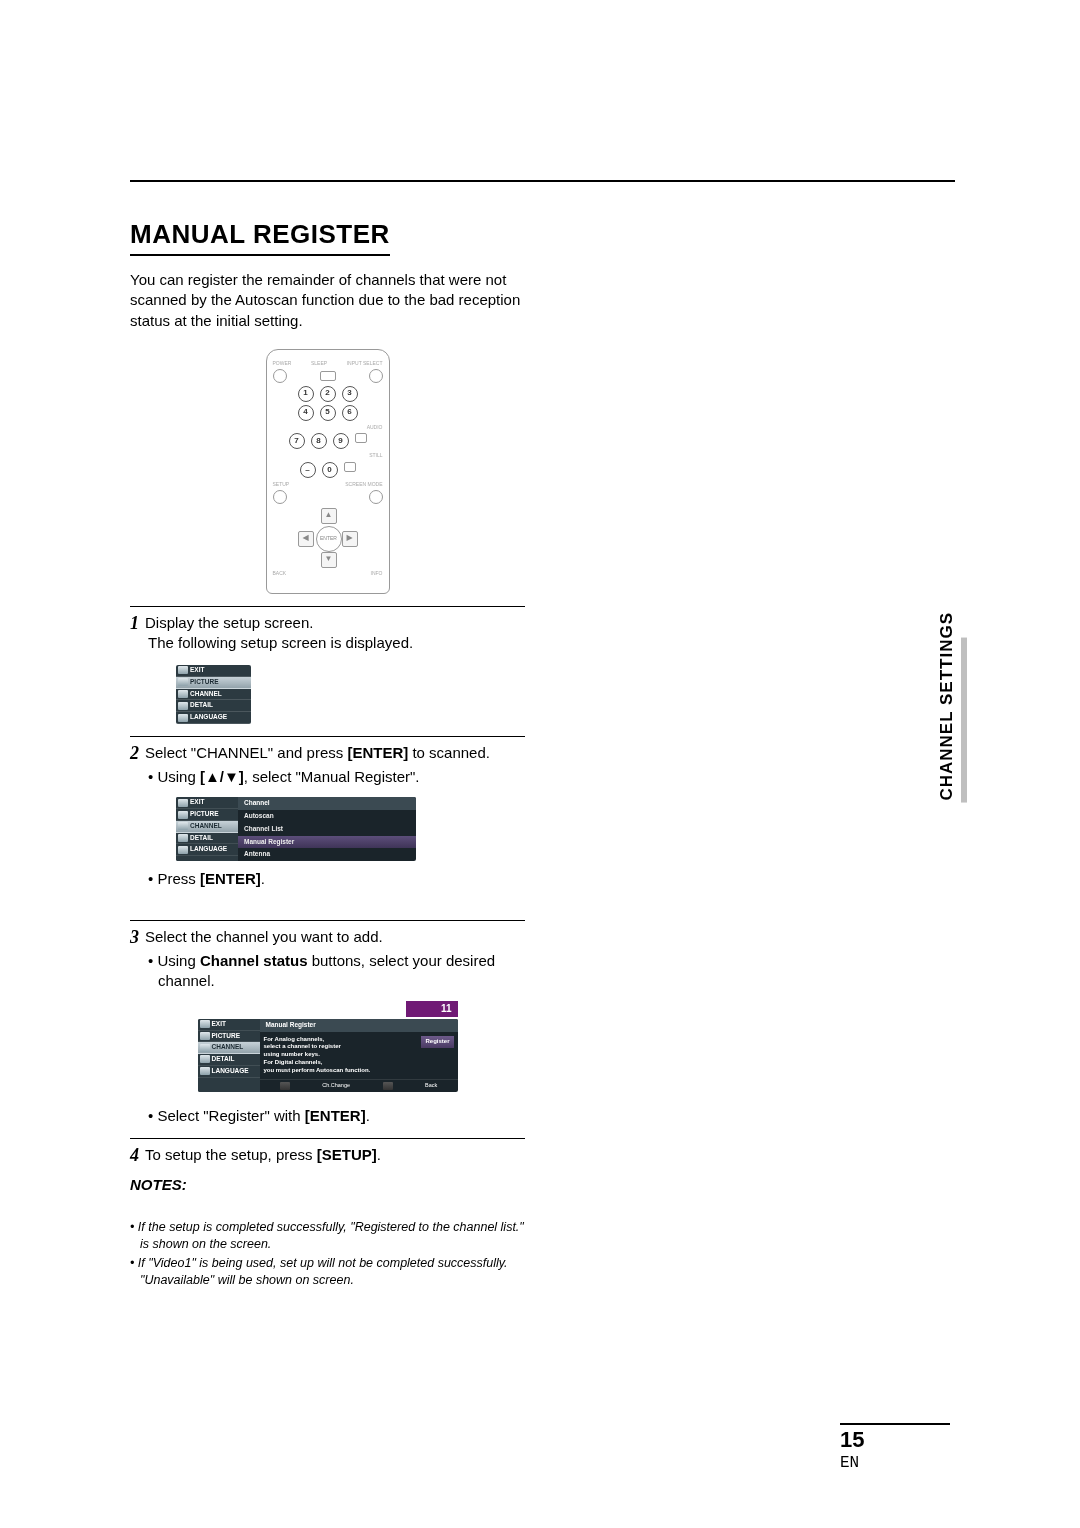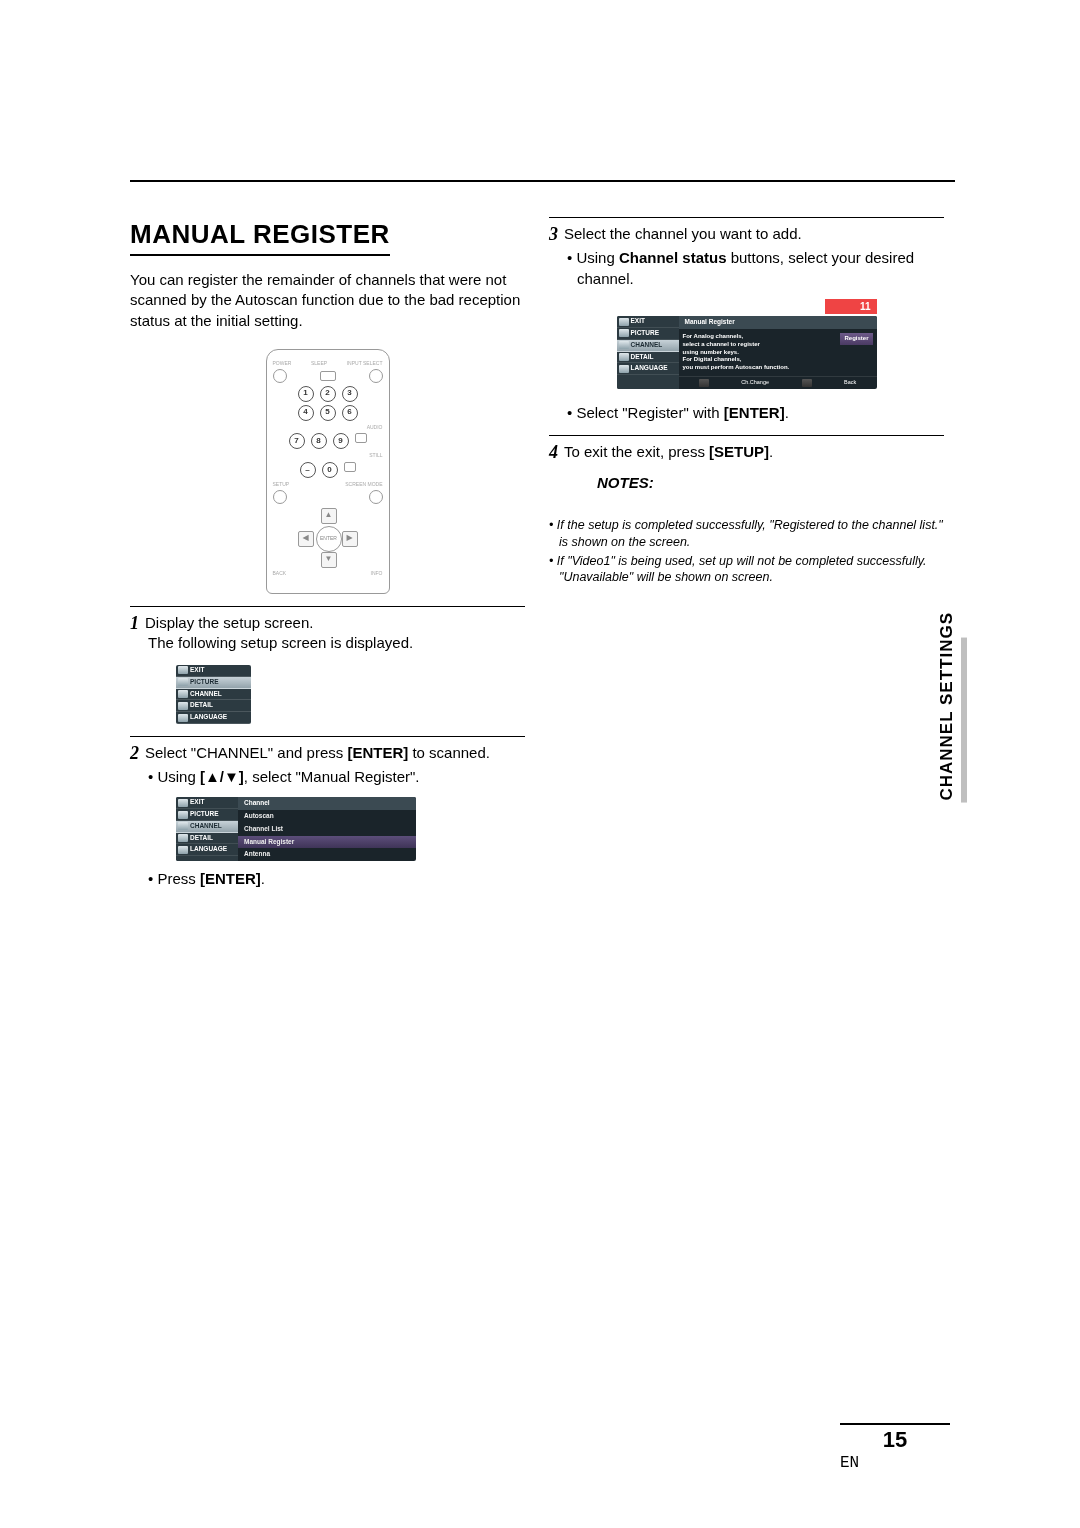--- a/index.html
+++ b/index.html
@@ -14,22 +14,23 @@
   }
   .page {
     position: absolute;
     left: 130px;
     top: 180px;
     width: 825px;
     border-top: 2px solid #000;
   }
   .columns {
     display: flex;
-    gap: 24px;
+    gap: 30px;
     margin-top: 35px;
+    flex-direction: column;
   }
   .col {
     width: 395px;
     font-size: 15px;
     line-height: 1.35;
   }
   h1.section {
     font-size: 26px;
     font-weight: bold;
     letter-spacing: 0.5px;
@@ -78,47 +79,47 @@
   .osd-wide .left .item {display:flex;align-items:center;gap:2px;padding:1px 2px;font-weight:bold;border-bottom:1px solid rgba(255,255,255,0.1);}
   .osd-wide .left .item.sel{background:linear-gradient(#c7d2d8,#93a3ab);color:#1b2a32;}
   .osd-wide .right { flex:1; padding:0; }
   .osd-wide .right .hdr { background:#3b4a52; padding:2px 6px; font-weight:bold;}
   .osd-wide .right .opt { padding:2px 6px; font-weight:bold; color:#eee;}
   .osd-wide .right .opt.hl { background:linear-gradient(#447, #336); background:#5a3f6e; background:linear-gradient(#6d5a8a,#4a3a63);}
   .osd-wide .right .opt.hl { background:linear-gradient(#5c4e7a,#3f3458);}
   .osd-wide .ic {width:10px;height:8px;background:linear-gradient(#dfe7eb,#8ea2ab);display:inline-block;border-radius:1px;}
 
   .osd-reg-wrap { width:260px; margin:10px auto 14px auto;}
-  .osd-num { text-align:right; font-size:10px; font-weight:bold; color:#fff; background:#ef4444; padding:1px 6px; width:40px; margin-left:auto; margin-bottom:2px;}
+  .osd-num { text-align:right; font-size:10px; font-weight:bold; color:#fff; background:#701a75; padding:1px 6px; width:40px; margin-left:auto; margin-bottom:2px;}
   .osd-reg { background:#1a242a; display:flex; font-size:6.5px; color:#fff; border-radius:2px; overflow:hidden;}
   .osd-reg .left { width:62px; background:#2c3a41;}
   .osd-reg .left .item{display:flex;align-items:center;gap:2px;padding:1px 2px;font-weight:bold;border-bottom:1px solid rgba(255,255,255,0.1);}
   .osd-reg .left .item.sel{background:linear-gradient(#c7d2d8,#93a3ab);color:#1b2a32;}
   .osd-reg .right{flex:1;}
   .osd-reg .right .hdr{background:#3b4a52;padding:2px 6px;font-weight:bold;}
   .osd-reg .right .body{display:flex;padding:4px;gap:4px;}
   .osd-reg .right .txt{flex:1;font-size:6px;font-weight:bold;line-height:1.3;}
   .osd-reg .right .btn{background:linear-gradient(#6d5a8a,#4a3a63);padding:1px 4px;font-weight:bold;font-size:6px;height:10px;}
   .osd-reg .right .foot{display:flex;justify-content:space-around;align-items:center;font-size:5.5px;padding:2px 4px;border-top:1px solid rgba(255,255,255,0.1);}
   .osd-reg .ic{width:10px;height:8px;background:linear-gradient(#dfe7eb,#8ea2ab);display:inline-block;border-radius:1px;}
   .osd-reg .fic{width:10px;height:8px;background:linear-gradient(#555,#333);display:inline-block;border-radius:1px;}
 
-  .notes-hdr { font-style:italic; font-weight:bold; margin-top:10px; font-size:15px;margin-left:48px;}
+  .notes-hdr { font-style:italic; font-weight:bold; margin-top:10px; font-size:15px;}
   .notes { font-style:italic; font-size:12.5px; line-height:1.35;margin-top:24px; }
   .notes .nb { text-indent:-10px; padding-left:10px; margin-top:2px;}
   .notes .nb::before{content:"• ";}
 
   .side-tab {
     position:absolute; right:-2px; top:430px; writing-mode:vertical-rl; transform:rotate(180deg);
     font-weight:bold; font-size:17px; letter-spacing:1px;
   }
   .side-tab .bar { position:absolute; left:-10px; top:-2px; width:6px; height:165px; background:#bfbfbf;}
 
   .pagenum { position:absolute; right:130px; bottom:56px; text-align:right; }
-  .pagenum .n { font-size:22px; font-weight:bold; border-top:2px solid #000; padding-top:2px; display:inline-block; min-width:110px; text-align:center;}
+  .pagenum .n { font-size:22px; font-weight:bold; border-top:2px solid #000; padding-top:2px; display:inline-block; min-width:110px; text-align:left;}
   .pagenum .en { font-size:16px; display:block; text-align:left; margin-top:1px;font-family:Liberation Mono, monospace;}
 </style>
 </head>
 <body>
 
 <div class="page">
   <div class="columns">
 
     <div class="col">
       <h1 class="section">MANUAL REGISTER</h1>
@@ -313,21 +314,21 @@
             </div>
           </div>
         </div>
       </div>
 
       <div class="bullet"><span>Select "Register" with </span><b>[ENTER]</b><span>.</span></div>
 
       <hr class="step">
       <div class="step-line">
         <span class="step-num">4</span>
-        <span><span>To exit the exit, press </span><b>[SETUP]</b><span>.</span></span>
+        <span><span>To setup the setup, press </span><b>[SETUP]</b><span>.</span></span>
       </div>
 
       <div class="notes-hdr">NOTES:</div>
       <div class="notes">
         <div class="nb">If the setup is completed successfully, "Registered to the channel list." is shown on the screen.</div>
         <div class="nb">If "Video1" is being used, set up will not be completed successfully. "Unavailable" will be shown on screen.</div>
       </div>
     </div>
   </div>
 

